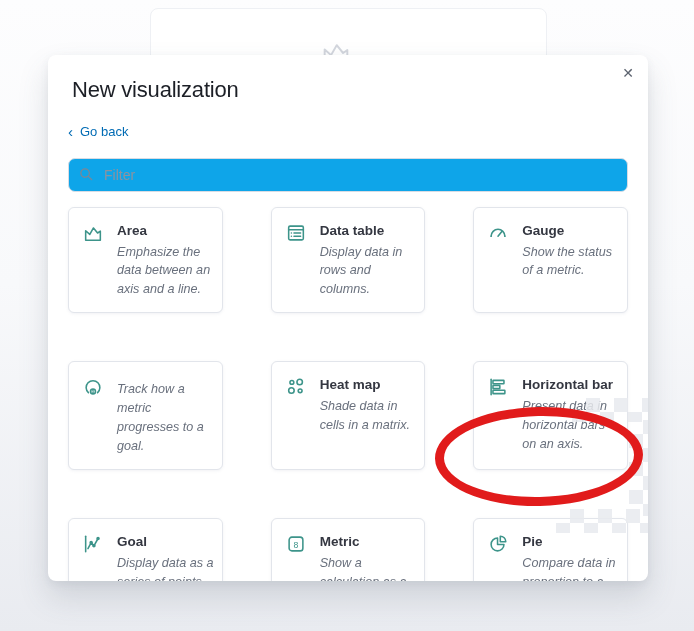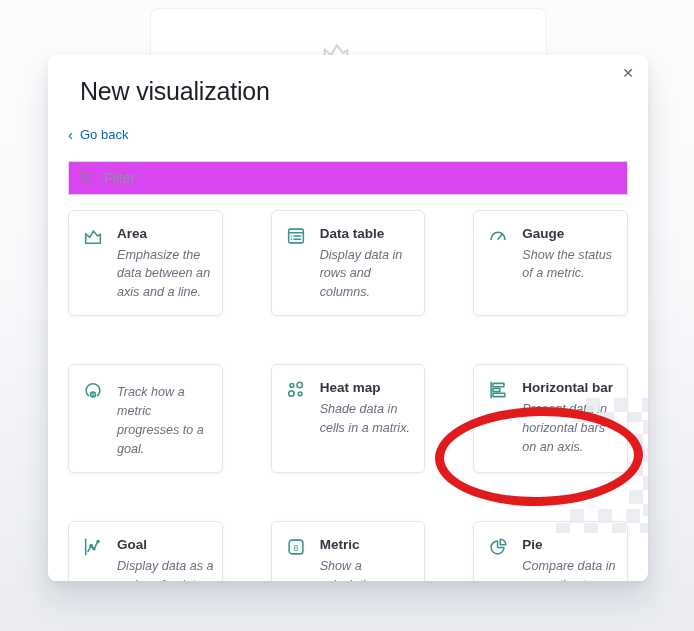--- a/index.html
+++ b/index.html
@@ -21,30 +21,30 @@
     background:#fff;border-radius:8px;overflow:hidden;
     box-shadow:0 16px 30px rgba(75,86,108,.18),0 3px 8px rgba(75,86,108,.08);
   }
   .close-btn{
     position:absolute;top:6px;right:8px;width:24px;height:24px;z-index:5;
     background:none;border:none;cursor:pointer;color:#5b626e;font-size:14px;
     line-height:24px;text-align:center;padding:0;font-family:inherit;
   }
   .inner{padding:20px 20px 0 20px;}
   .modal-title{
-    margin:2px 0 0 12px;font-size:25px;font-weight:400;color:#1c1f26;letter-spacing:-.2px;
+    margin:2px 0 0 4px;font-size:22px;font-weight:400;color:#1c1f26;letter-spacing:-.2px;
   }
   .back-link{
     display:inline-flex;align-items:center;gap:7px;margin-top:21px;
     font-size:13px;text-decoration:none;cursor:pointer;
   }
   .back-link .chev{font-size:15px;line-height:12px;}
   .filter-box{
-    margin-top:17px;height:32px;border:1px solid #d8dce4;border-radius:0;
-    background:#d946ef;display:flex;align-items:center;padding:0 10px;gap:8px;
+    margin-top:17px;height:32px;border:1px solid #d8dce4;border-radius:7px;
+    background:#0ea5e9;display:flex;align-items:center;padding:0 10px;gap:8px;
   }
   .filter-box svg{flex:none;color:#7e8694;}
   .filter-box input{
     flex:1;border:none;outline:none;background:transparent;font-size:14px;
     color:#343741;font-family:inherit;
   }
   .filter-box input::placeholder{color:#8c93a0;}
   
   .grid{
     margin-top:15px;display:grid;grid-template-columns:repeat(3,1fr);

